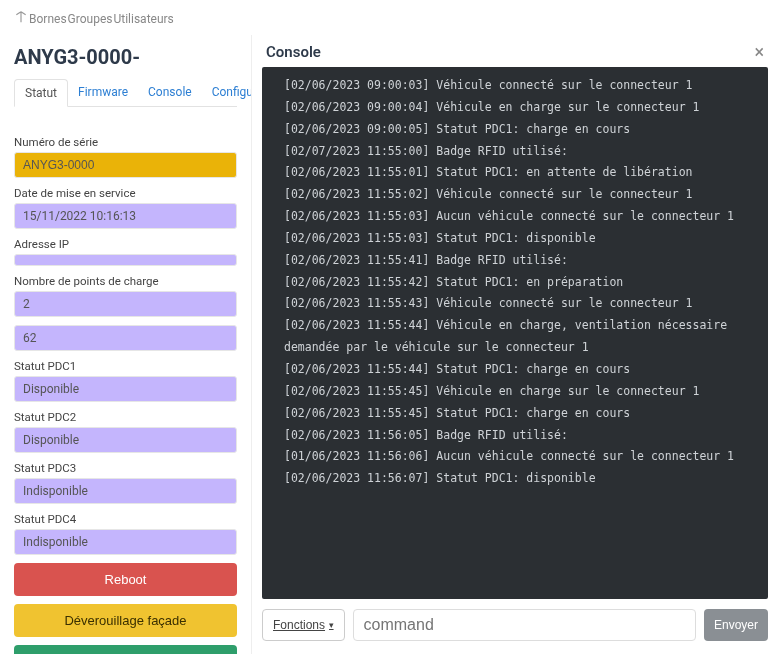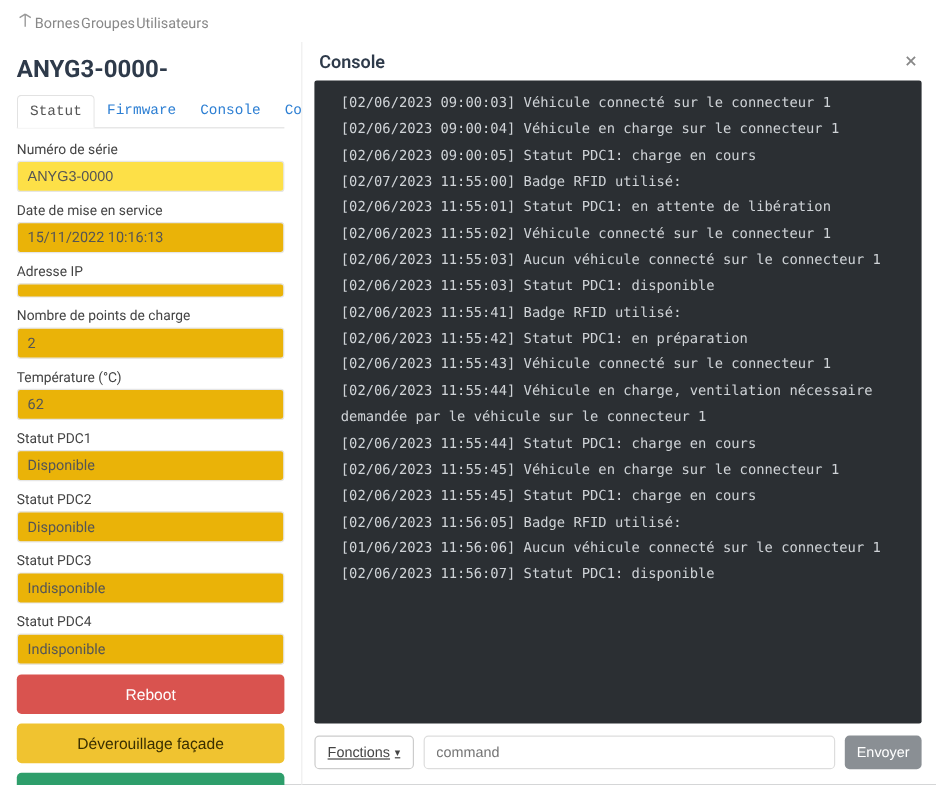--- a/index.html
+++ b/index.html
@@ -32,23 +32,22 @@
   }
   .left h1 {
     font-size: 20px;
     font-weight: 700;
     color: #2e3a4a;
     margin-bottom: 10px;
   }
   .tabs {
     display: flex;
     border-bottom: 1px solid #e2e2e2;
-    margin-bottom: 10px;
-    font-size: 12px;
-    font-family: Liberation Mono, monospace;
+    margin-bottom: 28px;
+    font-size: 12px;
   }
   .tab {
     padding: 6px 10px;
     color: #2d7fd3;
     cursor: pointer;
   }
   .tab.active {
     border: 1px solid #e2e2e2;
     border-bottom: 1px solid #fff;
     border-radius: 4px 4px 0 0;
@@ -58,28 +57,28 @@
   }
   .field { margin-bottom: 8px; }
   .field label {
     display: block;
     font-size: 11.5px;
     color: #444;
     margin-bottom: 3px;
   }
   .field .val, .field input {
     width: 100%;
-    background: #eab308;
+    background: #c4b5fd;
     border: 1px solid #e6e6e6;
     border-radius: 3px;
     padding: 5px 8px;
     font-size: 12px;
     color: #555;
   }
-  .field input { background: #fde047; }
+  .field input { background: #eab308; }
   .btn {
     display: block;
     width: 100%;
     padding: 9px 0;
     border: none;
     border-radius: 4px;
     color: #fff;
     font-size: 13px;
     margin-top: 8px;
     cursor: pointer;
@@ -140,21 +139,21 @@
     display: flex;
     align-items: center;
     gap: 4px;
     text-decoration: underline;
   }
   .cmd-input {
     flex: 1;
     border: 1px solid #ddd;
     border-radius: 4px;
     padding: 6px 10px;
-    font-size: 12px;
+    font-size: 16px;
     color: #777;
   }
   .send-btn {
     background: #8a8f94;
     color: #fff;
     border: none;
     border-radius: 4px;
     padding: 6px 10px;
     font-size: 12px;
     cursor: pointer;
@@ -196,21 +195,20 @@
     </div>
     <div class="field">
       <label>Adresse IP</label>
       <div class="val"></div>
     </div>
     <div class="field">
       <label>Nombre de points de charge</label>
       <div class="val">2</div>
     </div>
     <div class="field">
-      <label>Température (°C)</label>
       <div class="val">62</div>
     </div>
     <div class="field">
       <label>Statut PDC1</label>
       <div class="val">Disponible</div>
     </div>
     <div class="field">
       <label>Statut PDC2</label>
       <div class="val">Disponible</div>
     </div>

